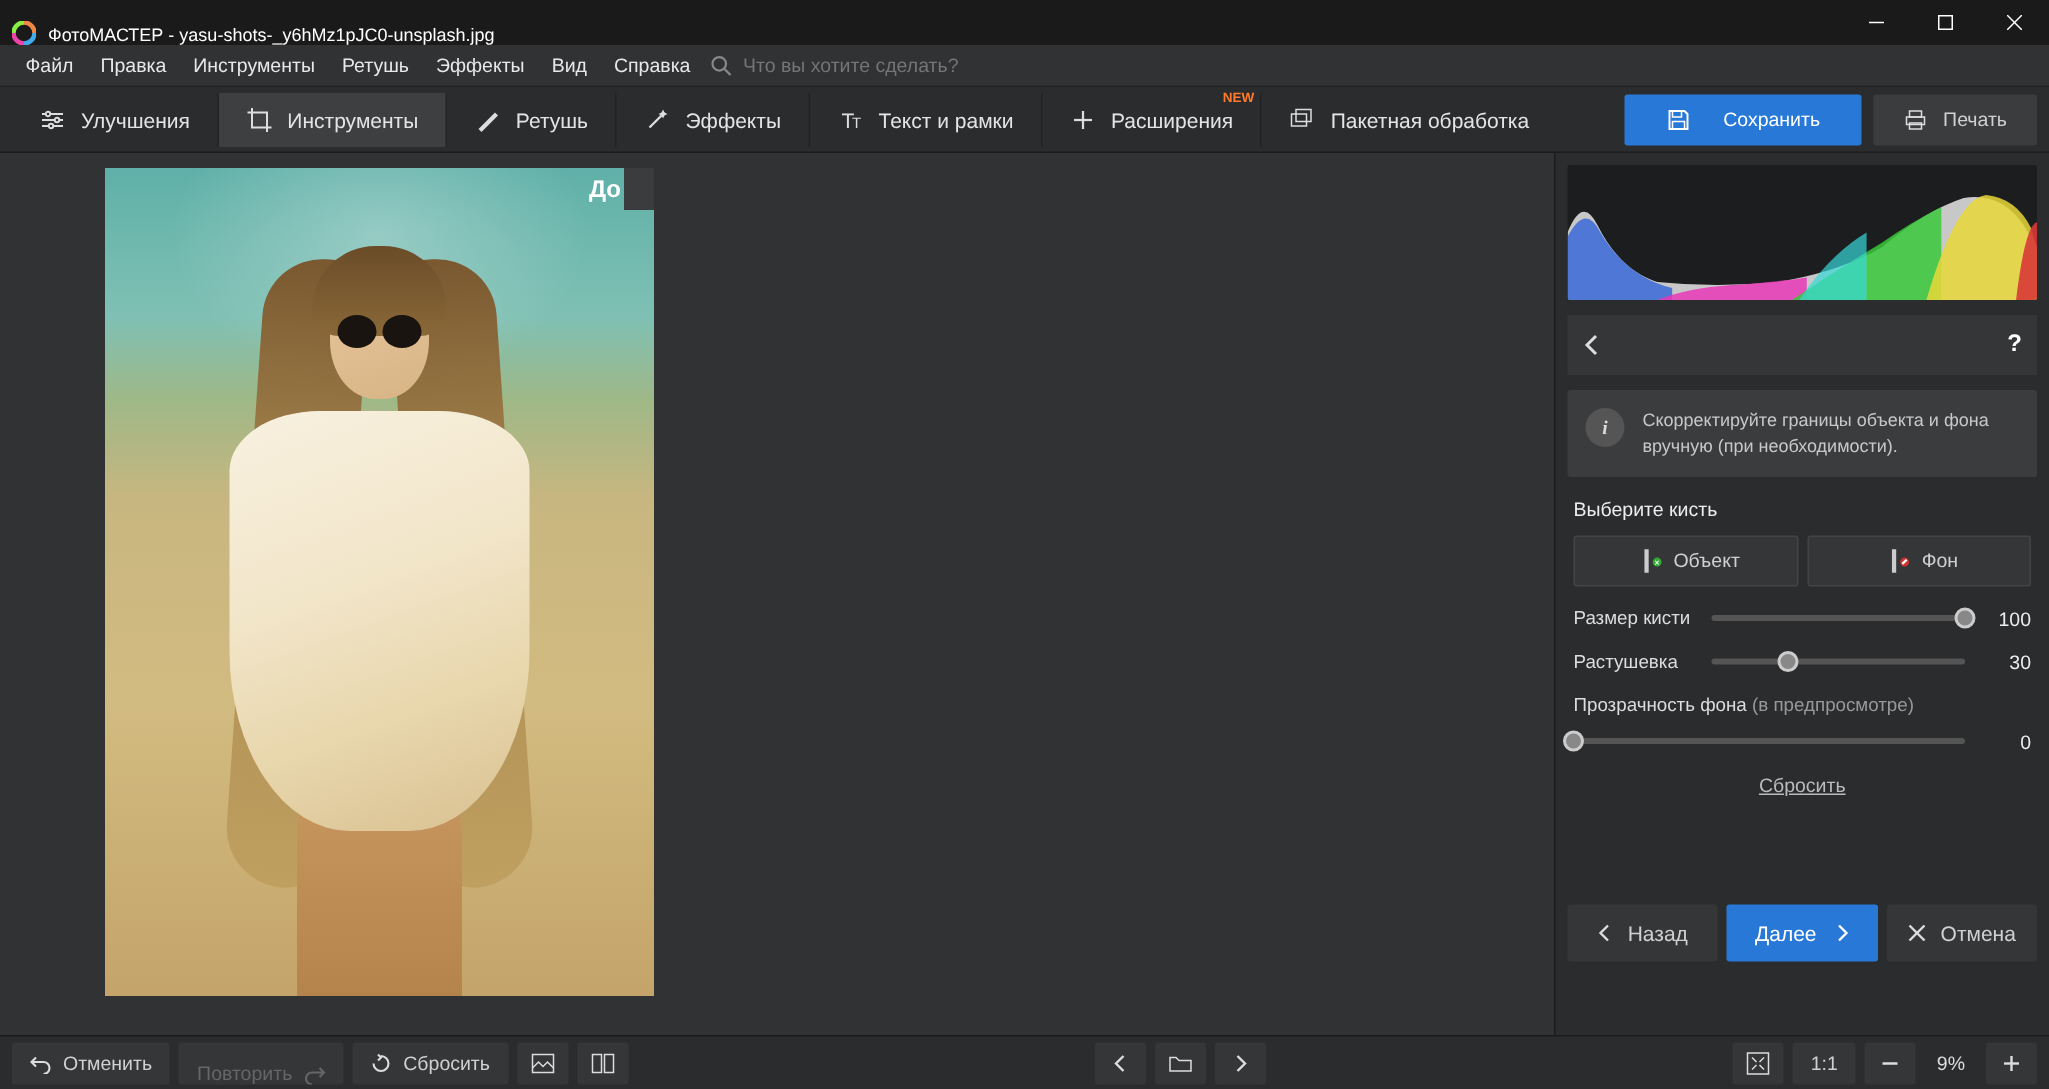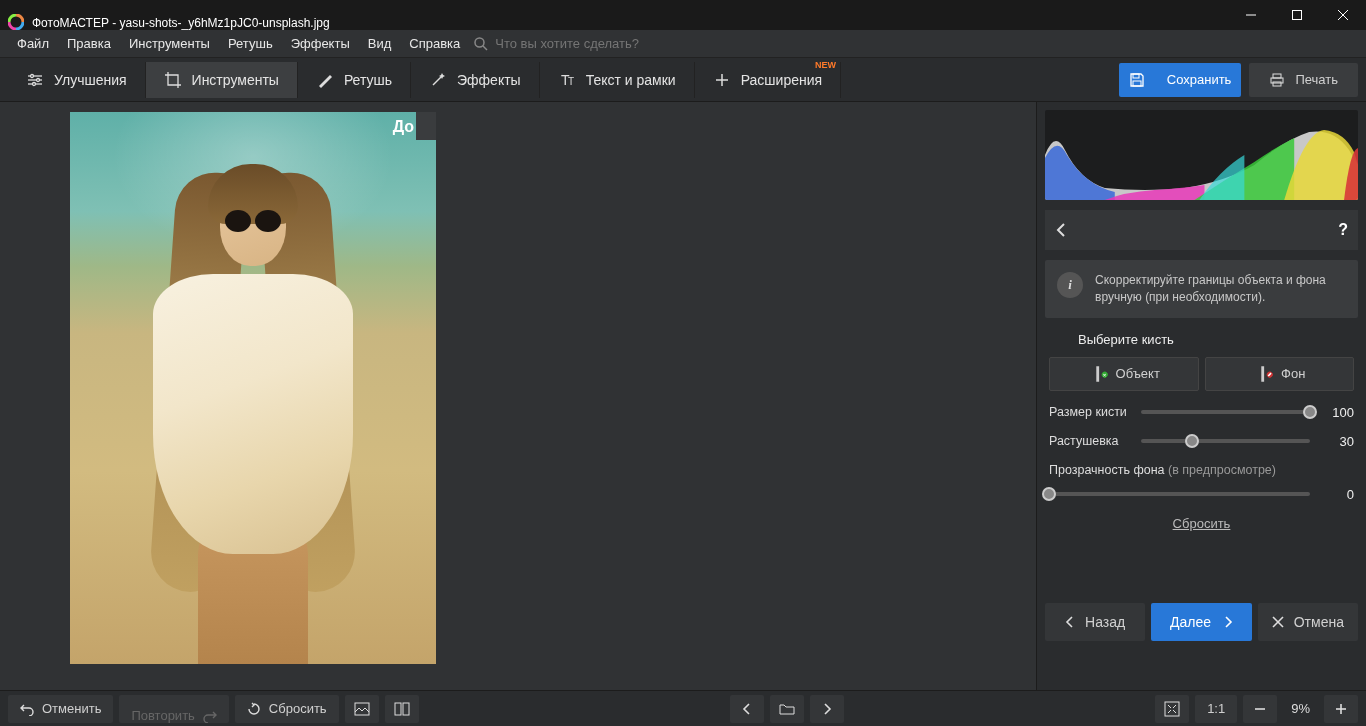--- a/index.html
+++ b/index.html
@@ -18,21 +18,21 @@
   .menubar .search { display:flex; align-items:center; margin-left:4px; }
   .menubar .search input { background: transparent; border: none; color:#888; font-size:13px; width: 220px; outline:none; }
   .menubar .search-icon { width:16px;height:16px;margin-right:6px; }
   
   
   .tooltabs { height: 44px; background: #2a2c2e; display:flex; align-items:center; padding: 0 8px; gap: 0; border-bottom:1px solid #1c1c1c;}
   .tooltabs .tab { height: 36px; padding: 0 18px; display:flex; align-items:center; gap:10px; color:#e4e4e4; font-size:14px; position:relative; border-right:1px solid #222;}
   .tooltabs .tab.active { background:#3d3f41; }
   .tooltabs .tab .ico { width:18px; height:18px; display:flex; align-items:center; justify-content:center;}
   .tooltabs .spacer { flex:1; }
-  .tooltabs .savebtn { background:#2878d8; color:#fff; height:34px; padding:0 10px; display:flex; align-items:center; gap:22px; border-radius:2px; margin-right:8px;}
+  .tooltabs .savebtn { background:#2878d8; color:#fff; height:34px; padding:0 28px; display:flex; align-items:center; gap:22px; border-radius:2px; margin-right:8px;}
   .tooltabs .printbtn { background:#3a3c3e; height:34px; padding:0 20px; display:flex; align-items:center; gap:10px; border-radius:2px;}
   .new-badge { position:absolute; top:-2px; right:4px; font-size:9px; color:#ff7a2a; font-weight:bold;}
   
   
   .main { display:flex; height: 588px; }
   .canvas-area { flex:1; background:#303234; position:relative; padding: 10px 10px 0 10px; display:flex; gap: 60px; justify-content:space-between; }
   
   .imgwrap { position:relative; width:366px; height:552px; }
   .before-label, .after-label { position:absolute; top:6px; font-size:16px; font-weight:bold; color:#fff; z-index:10; }
   .before-label { right: 22px; }
@@ -80,21 +80,21 @@
   .step-header { height:40px; background:#343638; margin:6px 8px; display:flex; align-items:center; padding:0 10px; font-weight:bold; color:#fff; position:relative;}
   .step-header .back { position:absolute; left:10px; }
   .step-header .help { position:absolute; right:10px; font-size:16px;}
   .step-header .txt { flex:1; text-align:center; }
   
   .info-box { margin:4px 8px; background:#3a3c3e; padding:12px; display:flex; gap:12px; border-radius:2px;}
   .info-box .i-icon { width:26px;height:26px;border-radius:50%;background:#555; color:#ddd; display:flex;align-items:center;justify-content:center; font-style:italic; font-family:Georgia,serif; font-weight:bold; flex-shrink:0;}
   .info-box .txt { font-size:12px; color:#c8c8c8; line-height:1.4;}
   
   .section { margin: 10px 12px; }
-  .section-title { font-size:13px; color:#ededed; margin-bottom:10px;margin-left:29px;}
+  .section-title { font-size:13px; color:#ededed; margin-bottom:10px;}
   .brush-pick { display:flex; gap:6px; margin-bottom:14px;}
   .brush-btn { flex:1; height:34px; background:#343638; display:flex; align-items:center; justify-content:center; gap:10px; border-radius:2px; border:1px solid #444;}
   .brush-btn .bico { width:18px;height:18px; transform: rotate(-45deg); }
   
   .slider-row { display:flex; align-items:center; margin-bottom:14px; }
   .slider-row .lbl { width:92px; font-size:12.5px; color:#ddd;}
   .slider-row .track { flex:1; height:4px; background:#555; position:relative; border-radius:2px; margin:0 8px 0 0;}
   .slider-row .thumb { position:absolute; top:50%; transform:translate(-50%,-50%); width:14px;height:14px;border-radius:50%; background:#888; border:2px solid #ccc;}
   .slider-row .val { width:36px; text-align:right; font-size:13px; color:#eee;}
   .slider-row.full .track{ margin-left:0;}
@@ -220,20 +220,29 @@
   </div>
   <div class="tab">
     <span class="new-badge">NEW</span>
     <span class="ico">
         <svg width="16" height="16" viewBox="0 0 16 16">
           <line x1="8" y1="2" x2="8" y2="14" stroke="#ddd" stroke-width="1.5"></line>
           <line x1="2" y1="8" x2="14" y2="8" stroke="#ddd" stroke-width="1.5"></line>
         </svg>
       </span>
     <span>Расширения</span>
+  </div>
+  <div class="tab" style="border-right:none;">
+    <span class="ico">
+        <svg width="18" height="18" viewBox="0 0 18 18">
+          <rect x="2" y="5" width="10" height="8" fill="none" stroke="#ddd"></rect>
+          <rect x="5" y="2" width="10" height="8" fill="none" stroke="#ddd"></rect>
+        </svg>
+      </span>
+    <span>Пакетная обработка</span>
   </div>
   <div class="spacer"></div>
   <div class="savebtn">
     <span>
         <svg width="16" height="16" viewBox="0 0 16 16">
           <path d="M2 2 L12 2 L14 4 L14 14 L2 14 Z" fill="none" stroke="#fff" stroke-width="1.3"></path>
           <rect x="4" y="2" width="6" height="4" fill="none" stroke="#fff"></rect>
           <rect x="4" y="9" width="8" height="5" fill="none" stroke="#fff"></rect>
         </svg>
       </span>

